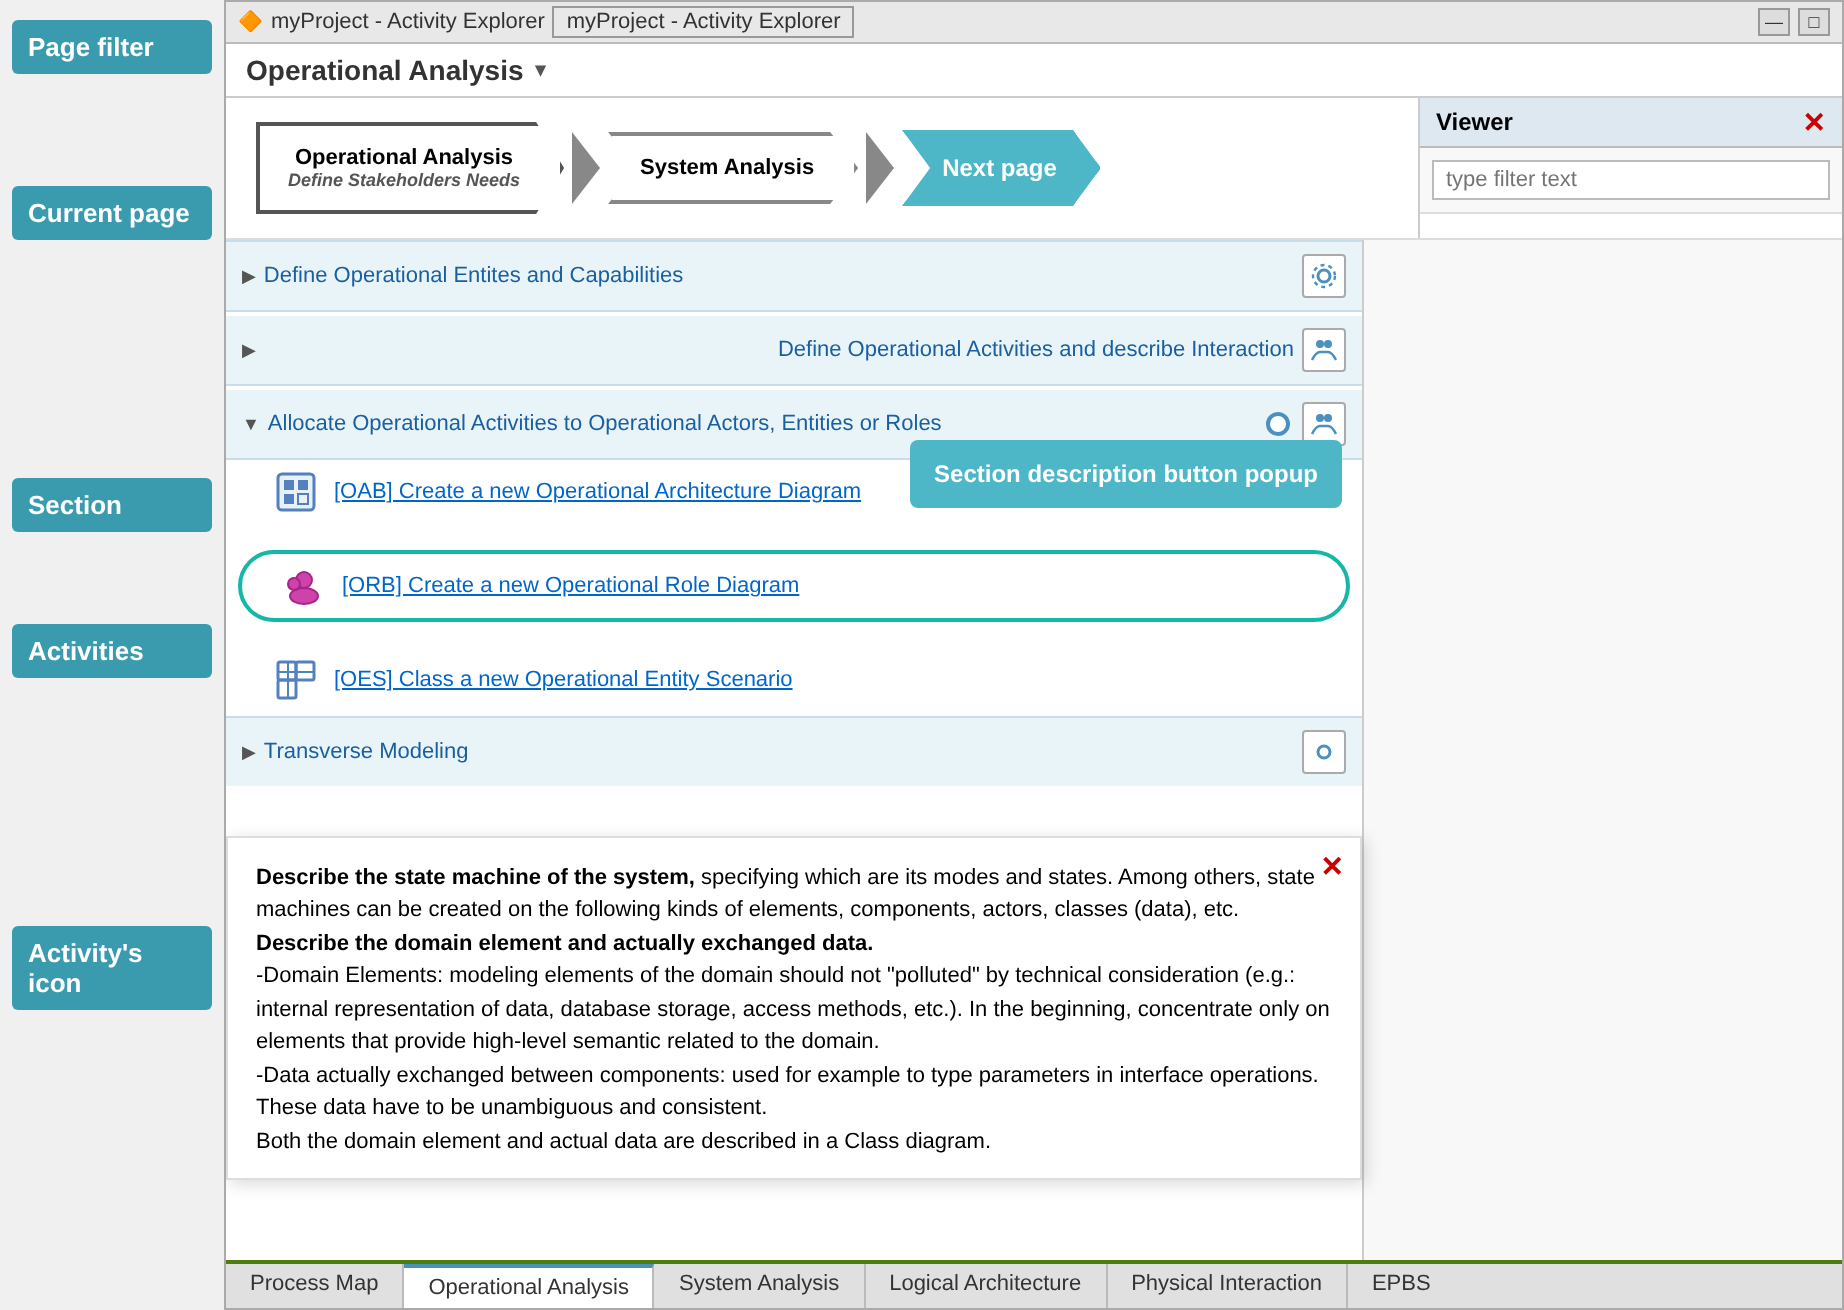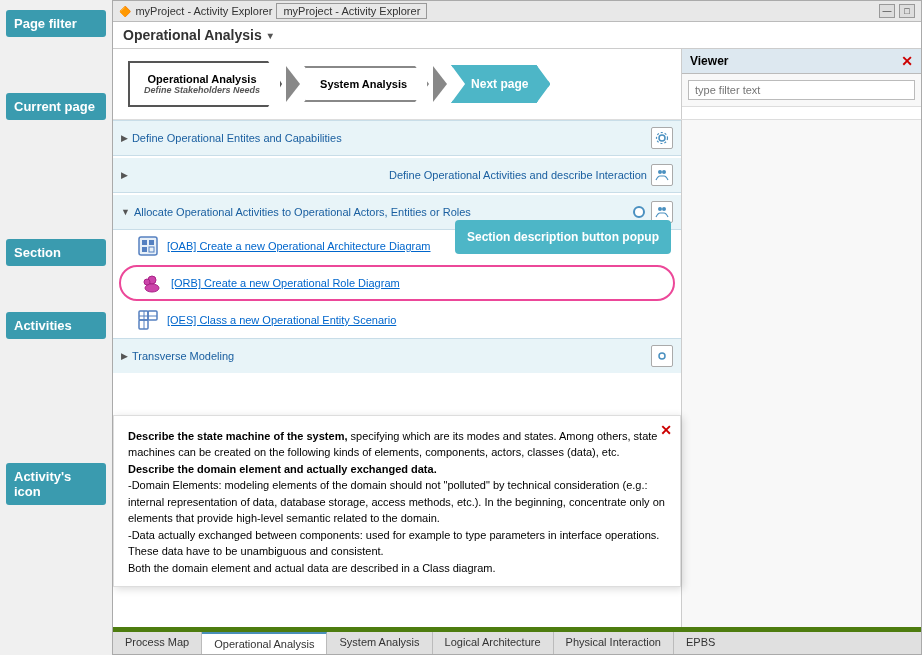--- a/index.html
+++ b/index.html
@@ -136,21 +136,21 @@
           <div>System Analysis</div>
         </div>
 
         <div style="width:0; height:0; border-top:18px solid transparent; border-bottom:18px solid transparent; border-left:14px solid #888; margin:0 4px; flex-shrink:0;"></div>
 
         <div style="background:#4db6c7; border:2px solid #4db6c7; color:white; padding:10px 20px 10px 18px; font-size:12px; font-weight:bold; text-align:center; min-width:80px; clip-path: polygon(0 0, calc(100% - 14px) 0, 100% 50%, calc(100% - 14px) 100%, 0 100%, 14px 50%);">
           <div>Next page</div>
         </div>
       </div>
 
-      <div style="width:240px; border-left:1px solid #ccc; background:#f0f0f0; display:flex; flex-direction:column;">
+      <div style="width:212px; border-left:1px solid #ccc; background:#f0f0f0; display:flex; flex-direction:column;">
         <div style="background:#dde8f0; border-bottom:1px solid #bbb; padding:4px 8px; display:flex; align-items:center; justify-content:space-between;">
           <span style="font-size:12px; font-weight:bold;">Viewer</span>
           <span style="color:#cc0000; font-weight:bold; cursor:pointer; font-size:14px;">✕</span>
         </div>
         <div style="padding:6px; background:#f8f8f8; border-bottom:1px solid #ddd;">
           <input type="text" style="width: 100%; padding: 3px 6px; border: 1px solid rgb(187, 187, 187); font-size: 11px; color: rgb(153, 153, 153);" placeholder="type filter text">
         </div>
         <div style="flex:1; background:white;"></div>
       </div>
     </div>
@@ -202,21 +202,21 @@
               <rect x="2" y="2" width="18" height="18" rx="2" fill="#e8f0f8" stroke="#5580c0" stroke-width="1.5"></rect>
               <rect x="5" y="5" width="5" height="5" fill="#5580c0"></rect>
               <rect x="12" y="5" width="5" height="5" fill="#5580c0"></rect>
               <rect x="5" y="12" width="5" height="5" fill="#5580c0"></rect>
               <rect x="12" y="12" width="5" height="5" fill="none" stroke="#5580c0" stroke-width="1"></rect>
             </svg>
           </div>
           <span class="activity-link" style="color:#0066cc; font-size:11px;">[OAB] Create a new Operational Architecture Diagram</span>
         </div>
 
-        <div style="display:flex; align-items:center; padding:5px 14px 5px 20px; gap:8px; cursor:pointer; border:2px solid #ec4899; border-radius:18px; margin:3px 6px;">
+        <div style="display:flex; align-items:center; padding:5px 14px 5px 20px; gap:8px; cursor:pointer; border:2px solid #14b8a6; border-radius:18px; margin:13px 6px;">
           <div style="width:22px; height:22px; flex-shrink:0;">
             <svg width="22" height="22" viewBox="0 0 22 22">
               <ellipse cx="11" cy="8" rx="4" ry="4" fill="#cc44aa" stroke="#aa2288" stroke-width="1"></ellipse>
               <ellipse cx="11" cy="16" rx="7" ry="4" fill="#cc44aa" stroke="#aa2288" stroke-width="1"></ellipse>
               <circle cx="6" cy="10" r="3" fill="#cc44aa" stroke="#aa2288" stroke-width="1"></circle>
             </svg>
           </div>
           <span class="activity-link" style="color:#0066cc; text-decoration:underline; font-size:11px;">[ORB] Create a new Operational Role Diagram</span>
         </div>
 
@@ -256,21 +256,21 @@
 
       <div style="width:240px; background:#f8f8f8; border-left:1px solid #ccc;">
       </div>
 
       <div style="position:absolute; top:100px; right:250px; background:#4db6c7; color:white; font-weight:bold; font-size:12px; padding:10px 12px; border-radius:4px; z-index:10; text-align:center; white-space:nowrap;">
         <span>Section description button popup</span>
       </div>
 
     </div>
 
-    <div style="display:flex; background:#e0e0e0; border-top:5px solid #4d7c0f;">
+    <div style="display:flex; background:#e0e0e0; border-top:2px solid #4d7c0f;">
       <div style="padding:4px 12px; font-size:11px; cursor:pointer; border-right:1px solid #bbb; background:#e0e0e0; color:#333;">Process Map</div>
       <div style="padding:4px 12px; font-size:11px; cursor:pointer; border-right:1px solid #bbb; background:white; border-top:2px solid #4a90b8; color:#333;">Operational Analysis</div>
       <div style="padding:4px 12px; font-size:11px; cursor:pointer; border-right:1px solid #bbb; background:#e0e0e0; color:#333;">System Analysis</div>
       <div style="padding:4px 12px; font-size:11px; cursor:pointer; border-right:1px solid #bbb; background:#e0e0e0; color:#333;">Logical Architecture</div>
       <div style="padding:4px 12px; font-size:11px; cursor:pointer; border-right:1px solid #bbb; background:#e0e0e0; color:#333;">Physical Interaction</div>
       <div style="padding:4px 12px; font-size:11px; cursor:pointer; background:#e0e0e0; color:#333;">EPBS</div>
     </div>
 
   </div>
 </div>

